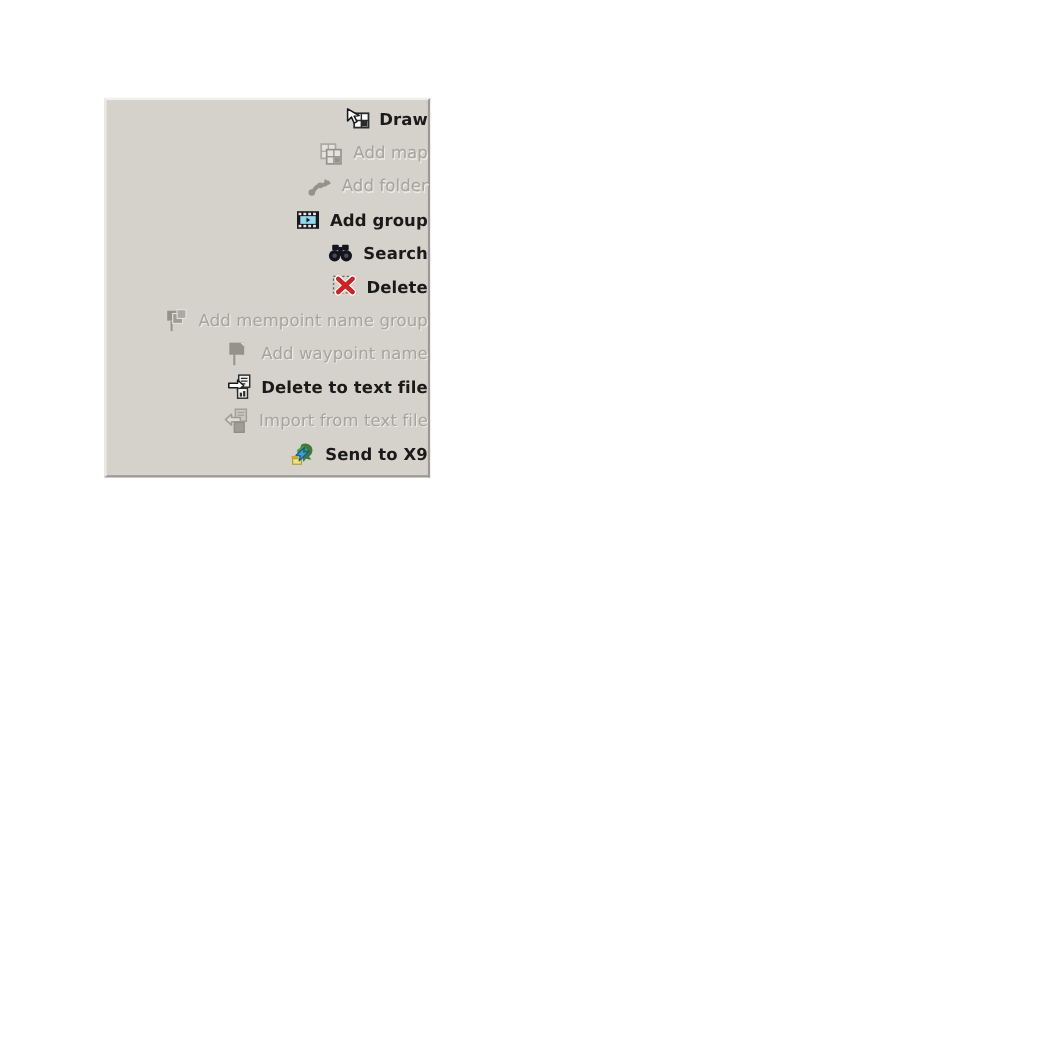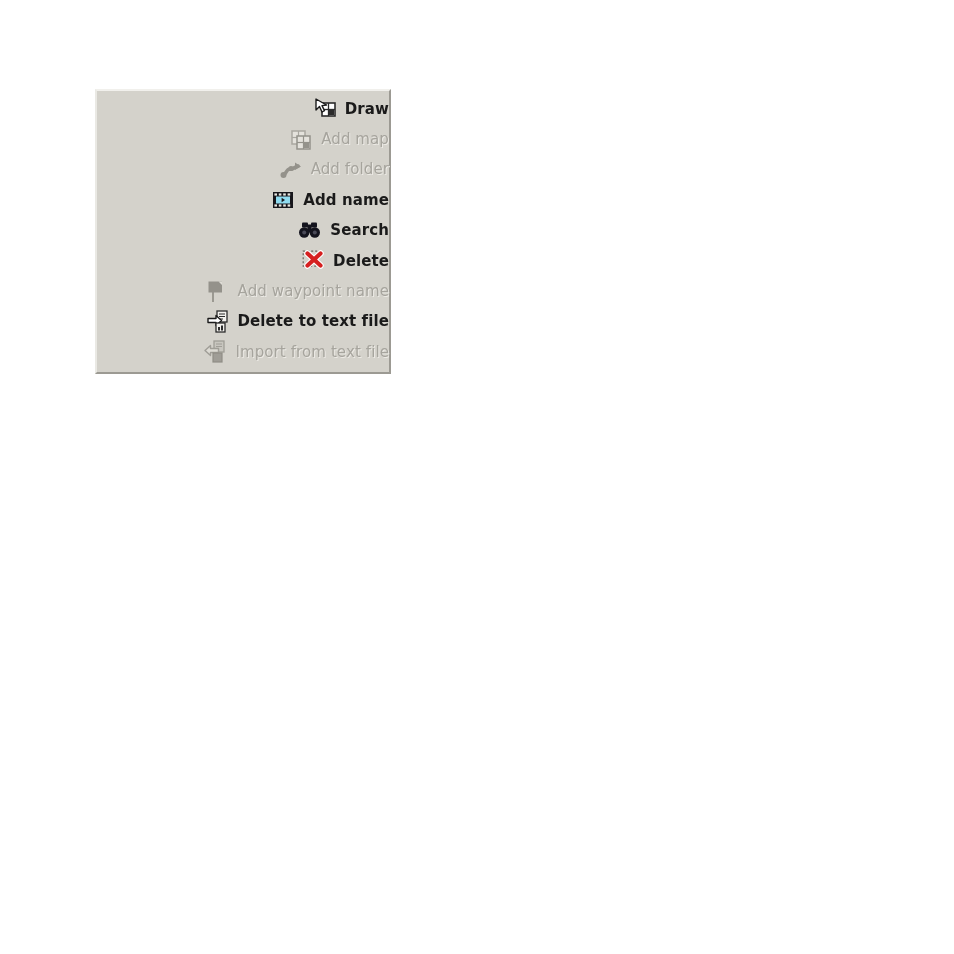--- a/index.html
+++ b/index.html
@@ -125,21 +125,21 @@
           <rect x="12.2" y="6.4" width="2.6" height="2.2"></rect>
           <rect x="16.6" y="6.4" width="2.6" height="2.2"></rect>
           <rect x="3.4" y="17.4" width="2.6" height="2.2"></rect>
           <rect x="7.8" y="17.4" width="2.6" height="2.2"></rect>
           <rect x="12.2" y="17.4" width="2.6" height="2.2"></rect>
           <rect x="16.6" y="17.4" width="2.6" height="2.2"></rect>
         </g>
         <path d="M10.6 10.8 L14 13 L10.6 15.2 Z" fill="#17171c"></path>
       </svg>
     </span>
-    <span class="menu-label">Add name</span>
+    <span class="menu-label">Add group</span>
   </div>
 
   <div class="menu-item enabled">
     <span class="menu-icon">
       <svg width="26" height="26" viewBox="0 0 26 26">
         <g fill="#14141e">
           <rect x="4" y="4.5" width="6" height="5" rx="1"></rect>
           <rect x="13" y="4.5" width="6" height="5" rx="1"></rect>
           <rect x="9.4" y="6.5" width="4.2" height="8"></rect>
           <circle cx="6.2" cy="14.5" r="5.2"></circle>
@@ -156,20 +156,31 @@
     <span class="menu-icon">
       <svg width="26" height="26" viewBox="0 0 26 26">
         <rect x="2.2" y="3.2" width="15" height="15" fill="none" stroke="#66645e" stroke-width="1.2" stroke-dasharray="2 2"></rect>
         <path d="M6.5 5.5 L19.5 17.5 M19.5 5.5 L6.5 17.5" stroke="#ffffff" stroke-width="6.4" stroke-linecap="round"></path>
         <path d="M6.5 5.5 L19.5 17.5 M19.5 5.5 L6.5 17.5" stroke="#d52020" stroke-width="4.2" stroke-linecap="round"></path>
       </svg>
     </span>
     <span class="menu-label">Delete</span>
   </div>
 
+  <div class="menu-item disabled">
+    <span class="menu-icon">
+      <svg width="26" height="26" viewBox="0 0 26 26">
+        <line x1="7" y1="13" x2="7" y2="22" stroke="#8f8d86" stroke-width="1.8"></line>
+        <rect x="3" y="3.5" width="9" height="9" fill="#8f8d86"></rect>
+        <rect x="8" y="6" width="9" height="9" fill="#9b9992" stroke="#e6e4de" stroke-width="1"></rect>
+        <rect x="12" y="2.5" width="8" height="8" fill="#a8a69f" stroke="#e6e4de" stroke-width="1"></rect>
+      </svg>
+    </span>
+    <span class="menu-label">Add mempoint name group</span>
+  </div>
 
 
   <div class="menu-item disabled">
     <span class="menu-icon">
       <svg width="26" height="26" viewBox="0 0 26 26">
         <line x1="7" y1="13" x2="7" y2="23" stroke="#8f8d86" stroke-width="1.8"></line>
         <path d="M2.5 2.5 L16 2.5 L16 13.5 L2.5 13.5 Z" fill="#8f8d86"></path>
         <path d="M12.5 2.5 L16 2.5 L16 6 Z" fill="#e0ded7"></path>
       </svg>
     </span>
@@ -198,14 +209,26 @@
         <rect x="11" y="2" width="10" height="11" fill="#c7c5be" stroke="#9c9a93" stroke-width="1.3"></rect>
         <line x1="13" y1="5" x2="19" y2="5" stroke="#9c9a93" stroke-width="1"></line>
         <line x1="13" y1="7.5" x2="19" y2="7.5" stroke="#9c9a93" stroke-width="1"></line>
         <path d="M15.5 9.5 L7.5 9.5 L7.5 6.5 L2 11.5 L7.5 16.5 L7.5 13.5 L15.5 13.5 Z" fill="#dedcd5" stroke="#9c9a93" stroke-width="1.4" stroke-linejoin="round"></path>
         <rect x="10" y="14" width="9" height="9" fill="#9b9992" stroke="#8a8880" stroke-width="1.2"></rect>
       </svg>
     </span>
     <span class="menu-label">Import from text file</span>
   </div>
 
+  <div class="menu-item enabled">
+    <span class="menu-icon">
+      <svg width="26" height="26" viewBox="0 0 26 26">
+        <rect x="2" y="17" width="8" height="5" fill="#f2e27a" stroke="#a99b34" stroke-width="1"></rect>
+        <path d="M10 4 C13 2.5 17 3 19 6 C21 9 20 13 17 15 L19 18 L14 17 L12 20 L10.5 15 L7 13 Z" fill="#3f7a3a"></path>
+        <path d="M6 9 L12 5 L16 9 L13 13 L9.5 17 L6.5 13 Z" fill="#4a9a45"></path>
+        <path d="M5 14 L13 6.5 L12 11 L17 10 L8 19 L9 14.5 Z" fill="#3aa0d8" stroke="#1a5f8c" stroke-width="1.2" stroke-linejoin="round"></path>
+        <rect x="1" y="14.5" width="6" height="2.2" fill="#d8a71f"></rect>
+      </svg>
+    </span>
+    <span class="menu-label">Send to X9</span>
+  </div>
 
 </div>
 
 </body></html>

